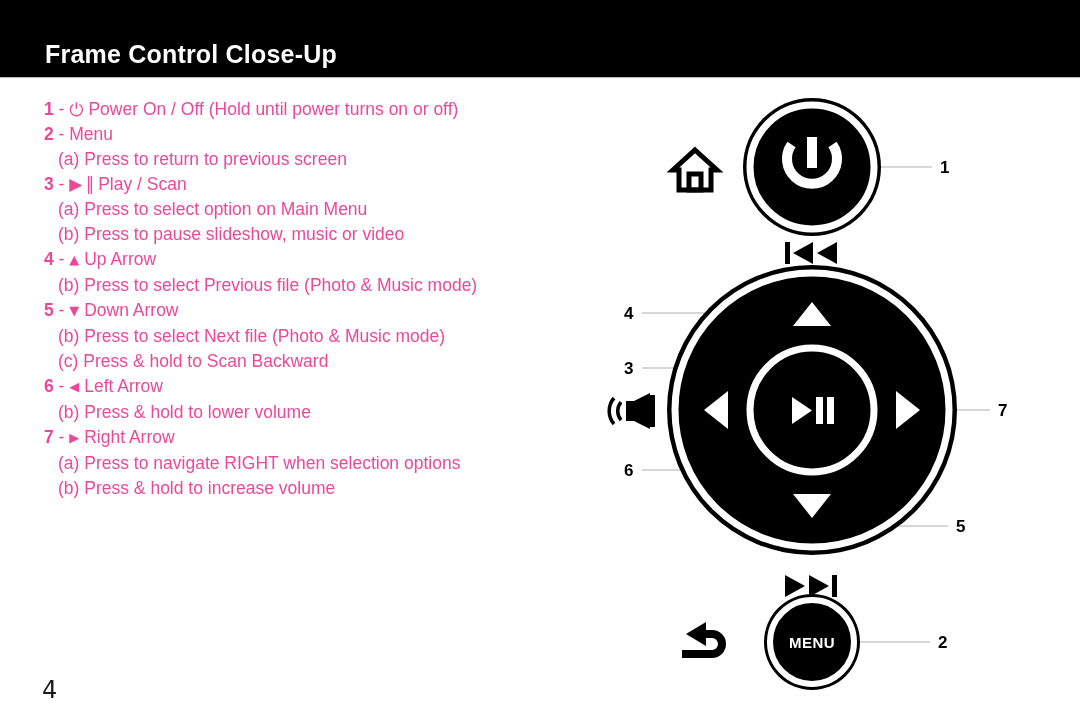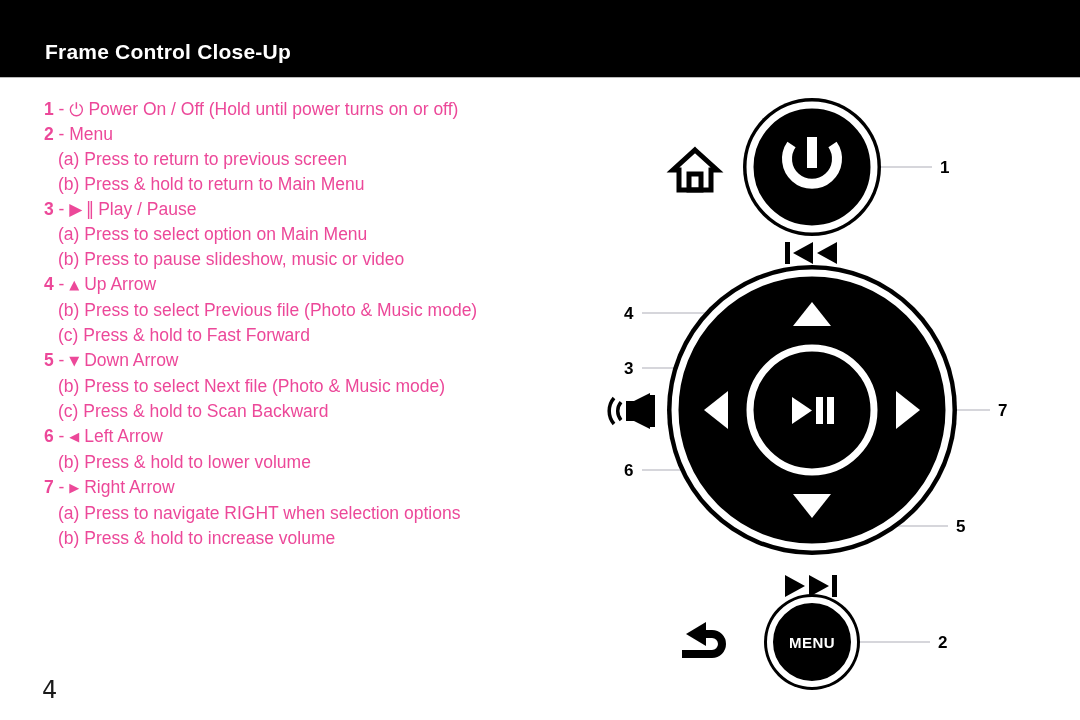--- a/index.html
+++ b/index.html
@@ -21,21 +21,21 @@
     position: absolute;
     left: 0; top: 0;
     width: 1080px;
     height: 77px;
     background: #000000;
   }
   #page-title {
     position: absolute;
     left: 45px;
     top: 40px;
-    font-size: 21px;
+    font-size: 25px;
     font-weight: bold;
     color: #ffffff;
     letter-spacing: 0.2px;
     white-space: nowrap;
   }
   #header-rule {
     position: absolute;
     left: 0;
     top: 77px;
     width: 1080px;
@@ -133,27 +133,25 @@
 <body>
 
 <div id="header-bar"></div>
 <div id="page-title">Frame Control Close-Up</div>
 <div id="header-rule"></div>
 
 <div id="instructions">
     <div class="line item"><span class="num">1</span><span> - </span><span class="glyph power">⏻</span> <span>Power On / Off (Hold until power turns on or off)</span></div>
     <div class="line item"><span class="num">2</span><span> - </span><span>Menu</span></div>
     <div class="line sub"><span>(a)</span> <span>Press to return to previous screen</span></div>
-    <div class="line sub"><span>(b)</span> <span>Press &amp; hold to return to Main Menu</span></div>
-    <div class="line item"><span class="num">3</span><span> - </span><span class="glyph pausebars">▶ ‖</span> <span>Play / Pause</span></div>
+    <div class="line item"><span class="num">3</span><span> - </span><span class="glyph pausebars">▶ ‖</span> <span>Play / Scan</span></div>
     <div class="line sub"><span>(a)</span> <span>Press to select option on Main Menu</span></div>
     <div class="line sub"><span>(b)</span> <span>Press to pause slideshow, music or video</span></div>
     <div class="line item"><span class="num">4</span><span> - </span><span class="glyph tri">▲</span> <span>Up Arrow</span></div>
     <div class="line sub"><span>(b)</span> <span>Press to select Previous file (Photo &amp; Music mode)</span></div>
-    <div class="line sub"><span>(c)</span> <span>Press &amp; hold to Fast Forward</span></div>
     <div class="line item"><span class="num">5</span><span> - </span><span class="glyph tri">▼</span> <span>Down Arrow</span></div>
     <div class="line sub"><span>(b)</span> <span>Press to select Next file (Photo &amp; Music mode)</span></div>
     <div class="line sub"><span>(c)</span> <span>Press &amp; hold to Scan Backward</span></div>
     <div class="line item"><span class="num">6</span><span> - </span><span class="glyph tri">◀</span> <span>Left Arrow</span></div>
     <div class="line sub"><span>(b)</span> <span>Press &amp; hold to lower volume</span></div>
     <div class="line item"><span class="num">7</span><span> - </span><span class="glyph tri">▶</span> <span>Right Arrow</span></div>
     <div class="line sub"><span>(a)</span> <span>Press to navigate RIGHT when selection options</span></div>
     <div class="line sub"><span>(b)</span> <span>Press &amp; hold to increase volume</span></div>
   </div>
 

